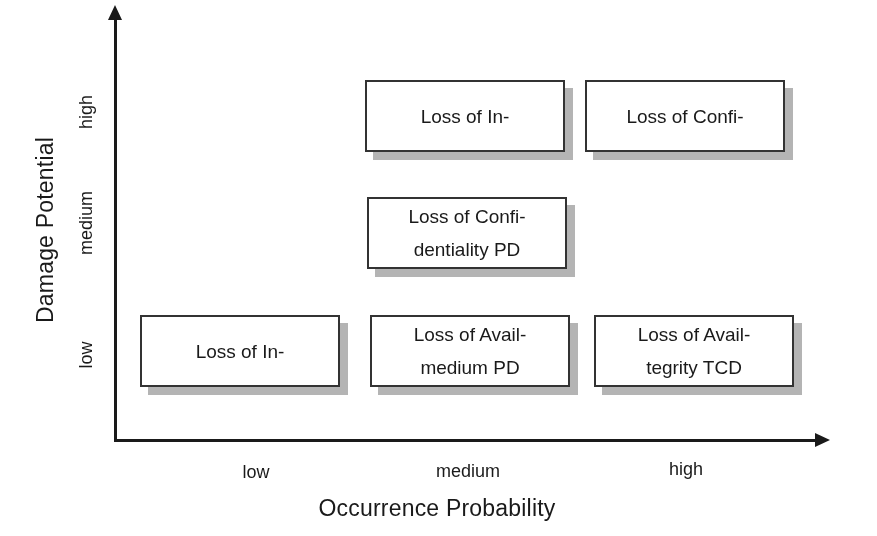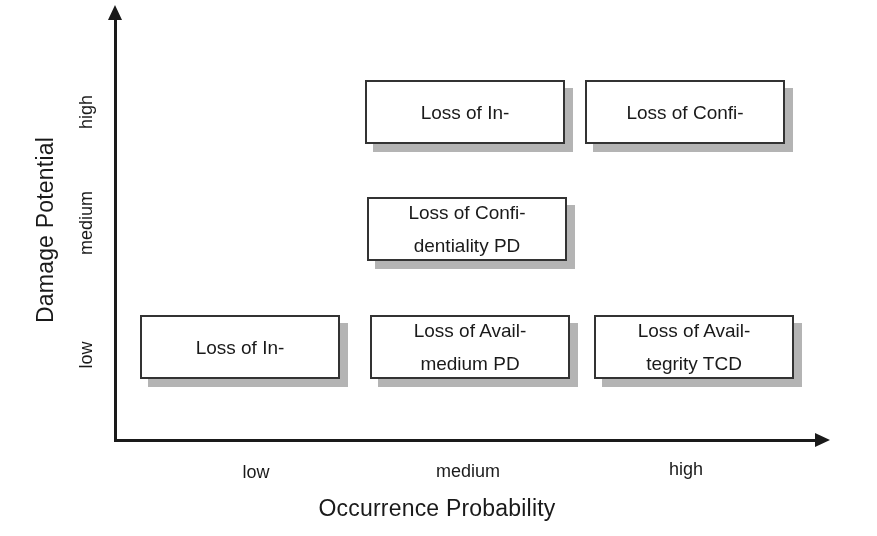--- a/index.html
+++ b/index.html
@@ -46,21 +46,21 @@
 
   .x-title  { left: 437px; top: 508px; }
   .x-tick-low    { left: 256px; top: 472px; }
   .x-tick-medium { left: 468px; top: 471px; }
   .x-tick-high   { left: 686px; top: 469px; }
 
   
   .risk-box {
     position: absolute;
     width: 200px;
-    height: 64px;
+    height: 72px;
     background: #ffffff;
     border: 2px solid #333333;
     box-shadow: 8px 8px 0 #b4b4b4;
     display: flex;
     flex-direction: column;
     align-items: center;
     justify-content: center;
     text-align: center;
     font-size: 19px;
     line-height: 33px;

